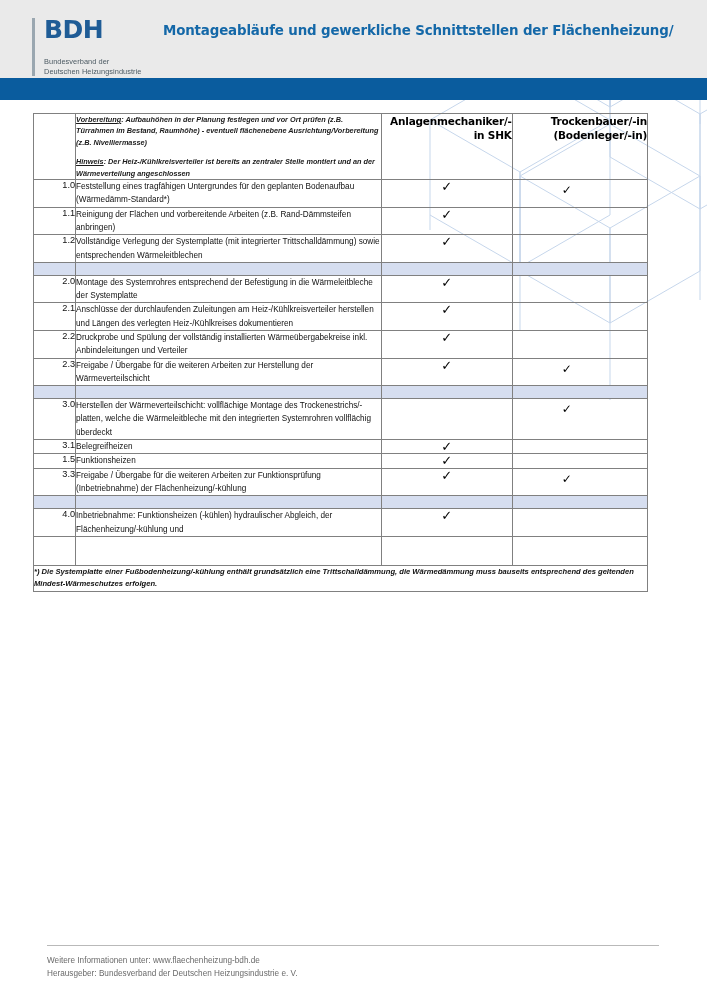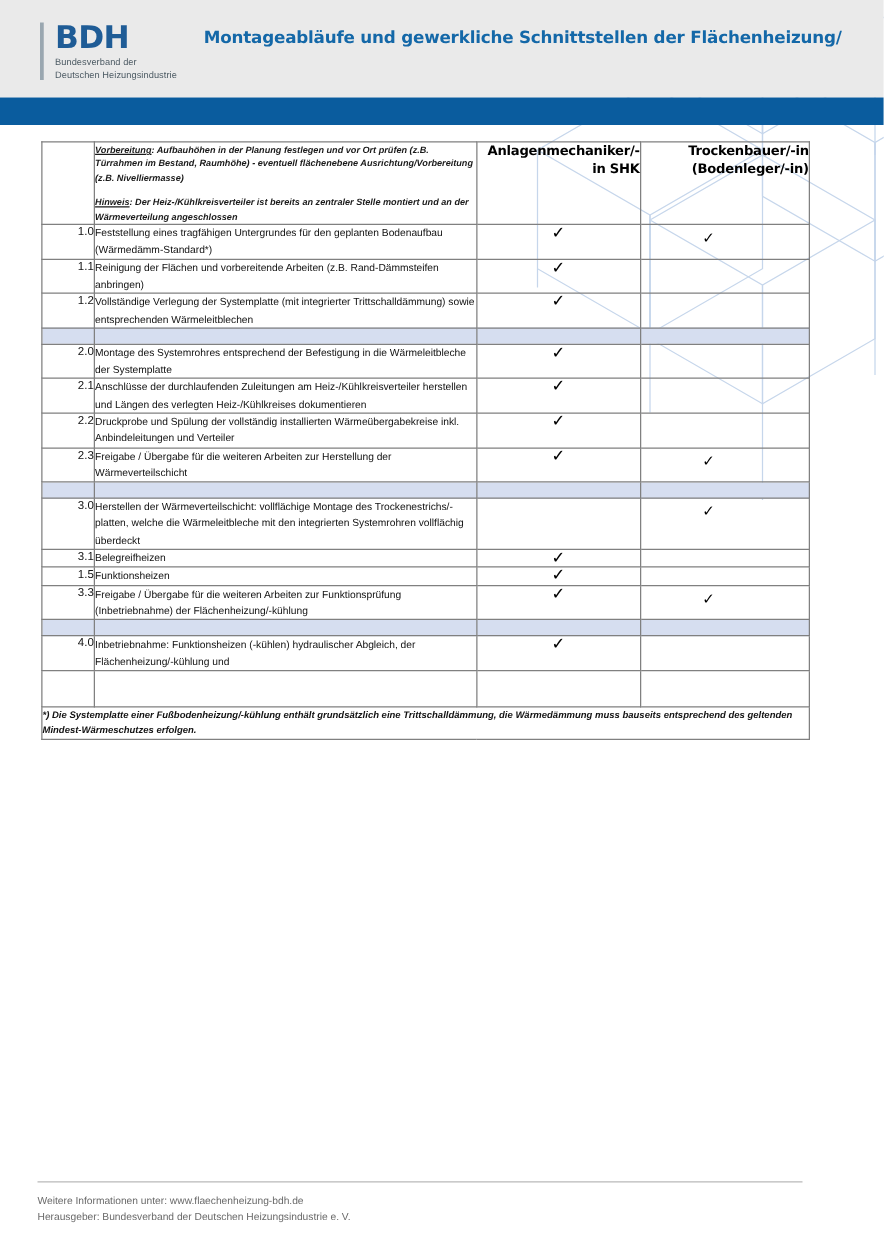--- a/index.html
+++ b/index.html
@@ -66,21 +66,21 @@
     font-size: 25px;
     letter-spacing: -0.5px;
     color: #1f5c96;
     line-height: 24px;
   }
   #logo-sub {
     font-family: "Liberation Sans", sans-serif;
     font-size: 7.4px;
     color: #4c5a63;
     line-height: 9.6px;
-    margin-top: 3px;
+    margin-top: 15px;
     letter-spacing: 0.05px;
   }
 
   
   #doc-title {
     position: absolute;
     left: 163px;
     top: 21px;
     width: 480px;
     color: #1468a8;
@@ -186,21 +186,21 @@
     font-style: italic;
     font-weight: bold;
     font-size: 7.6px;
     line-height: 12.6px;
     color: #111;
   }
 
   
   #footer {
     position: absolute;
-    left: 30px;
+    left: 47px;
     top: 945px;
     width: 615px;
     z-index: 5;
   }
   #footer-rule {
     width: 612px;
     height: 1px;
     background: #b9b9b9;
     margin-bottom: 8px;
   }

